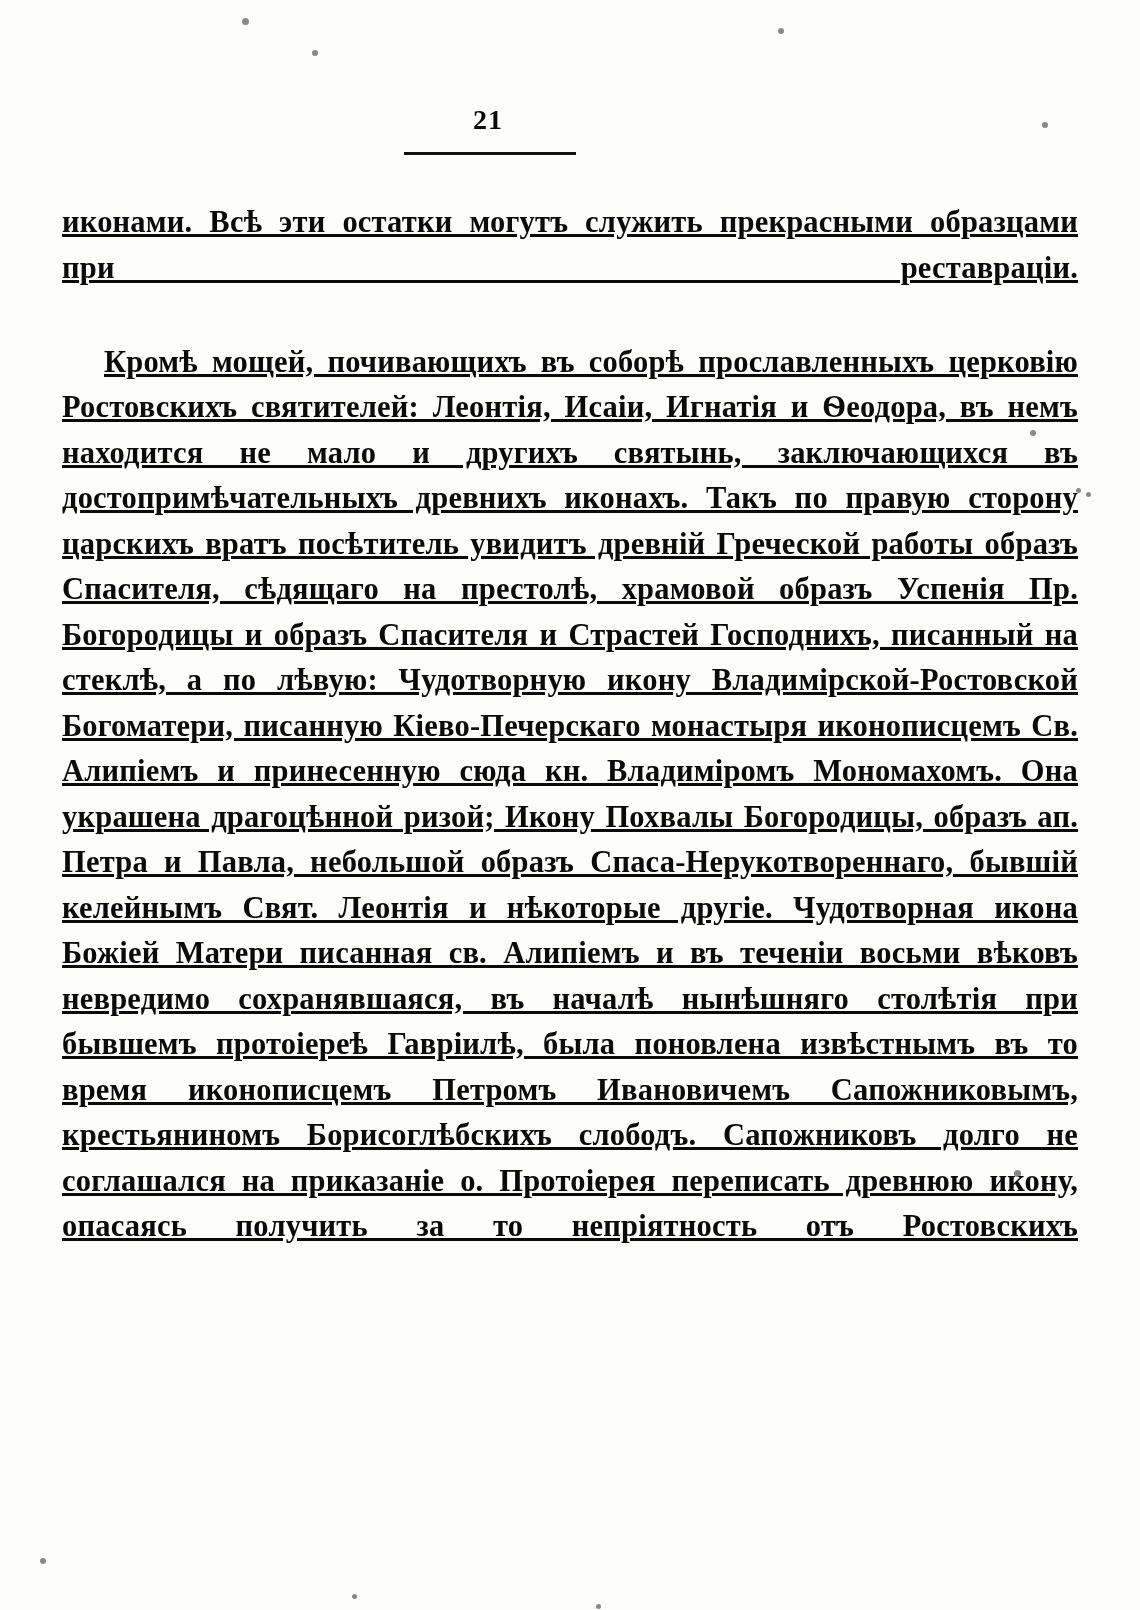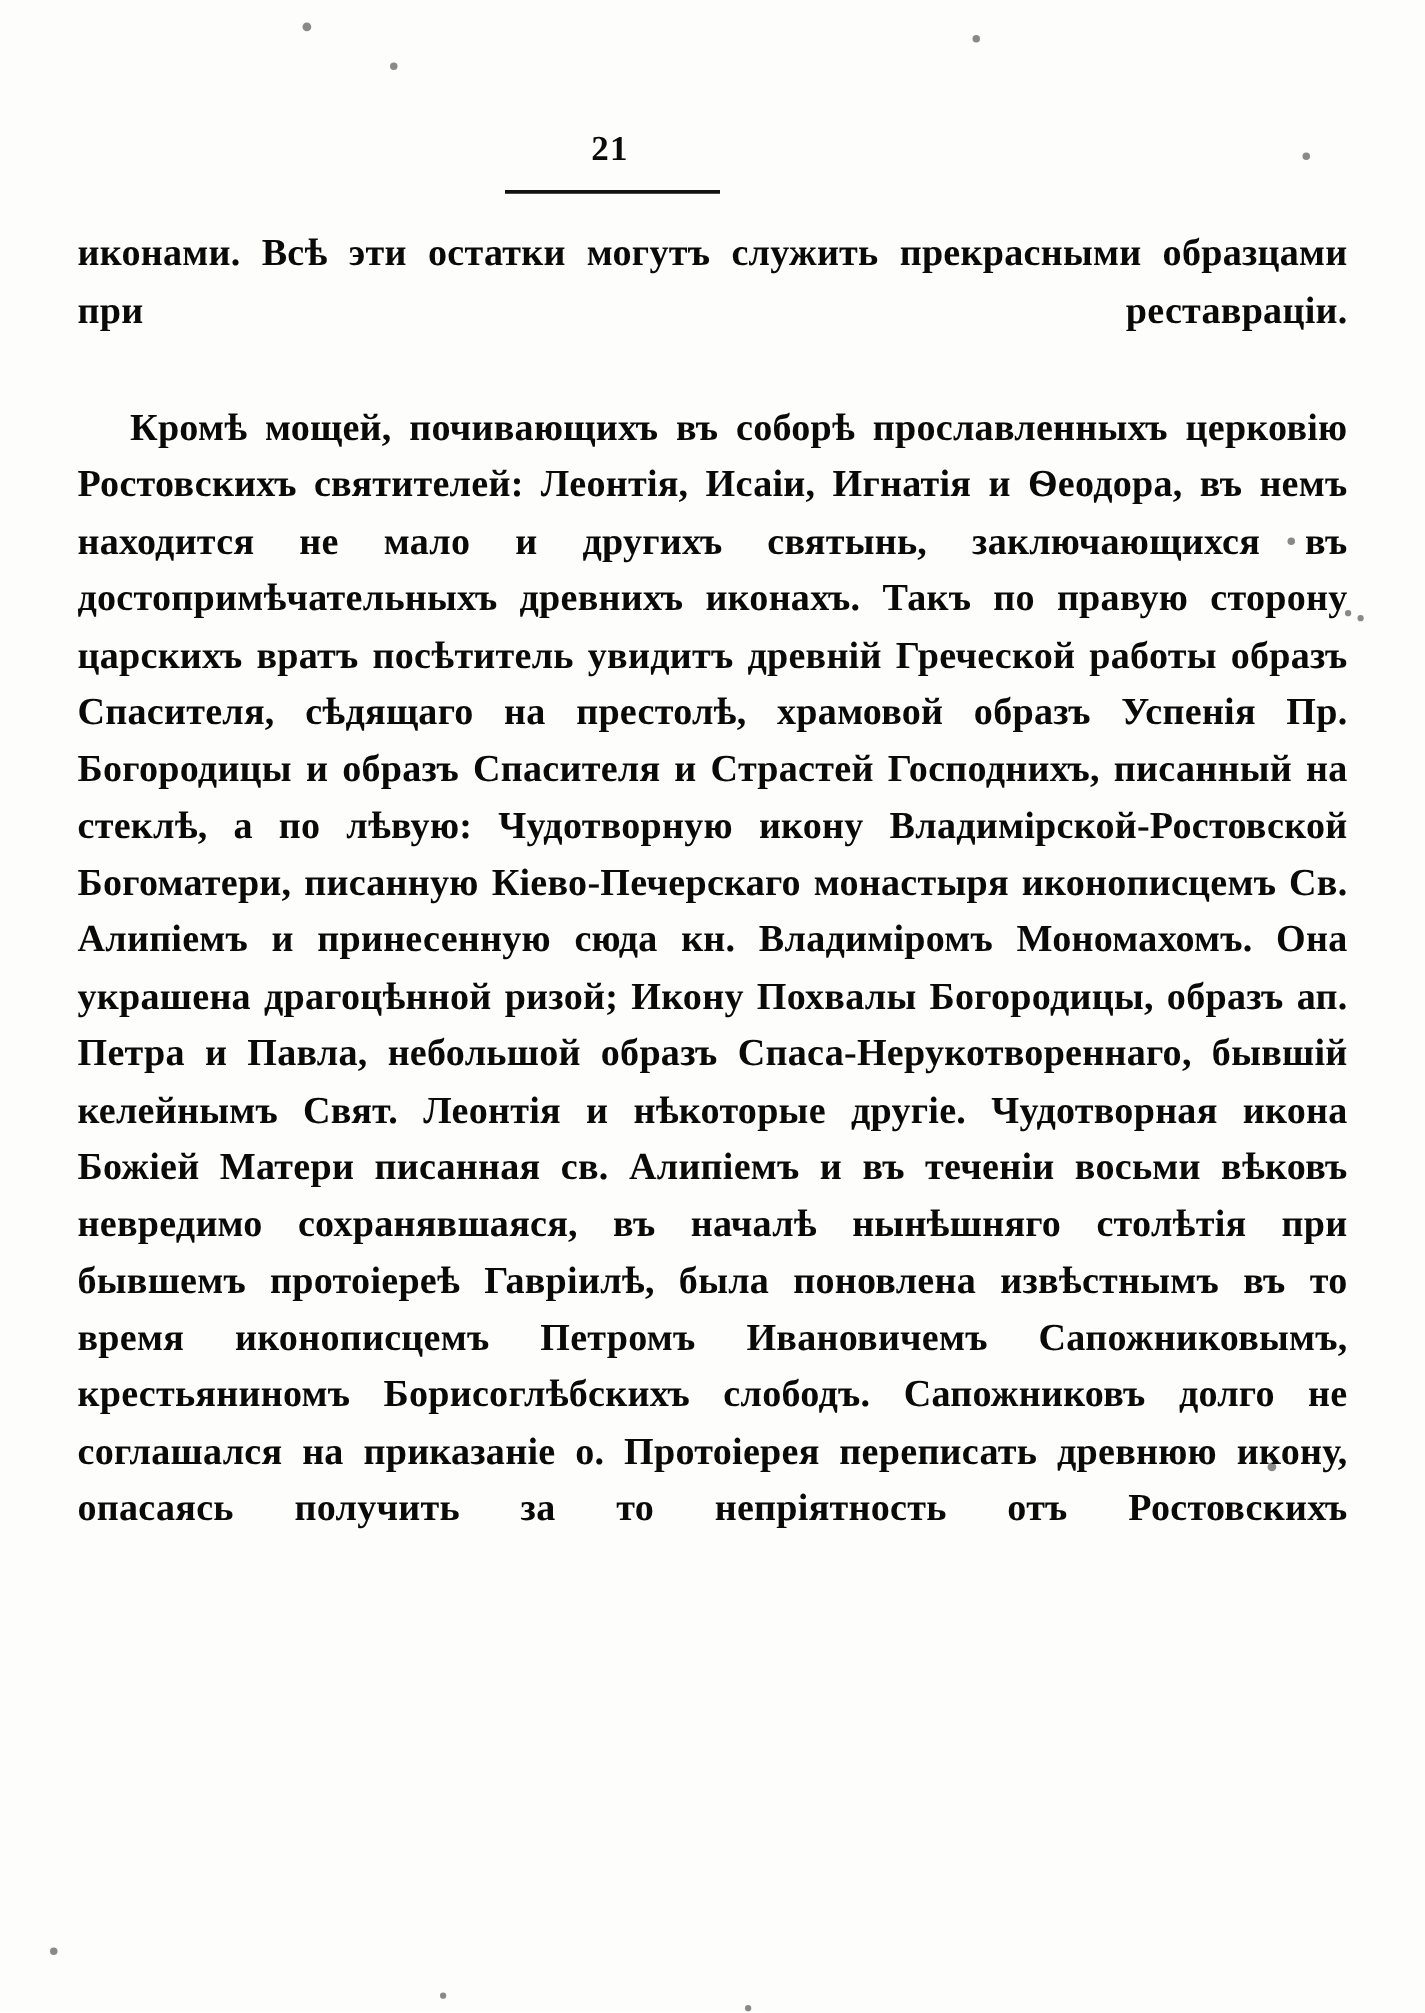--- a/index.html
+++ b/index.html
@@ -37,23 +37,24 @@
   .rule {
     position: absolute;
     top: 152px;
     left: 404px;
     width: 172px;
     height: 3px;
     background: #111;
   }
   .body-text {
     position: absolute;
-    top: 180px;
+    top: 200px;
     left: 62px;
     width: 1016px;
+    text-decoration: underline;
   }
   .para {
     margin: 0 0 0 0;
     font-size: 30.5px;
     line-height: 45.5px;
     font-weight: bold;
     text-align: justify;
     text-justify: inter-word;
     letter-spacing: 0.2px;
     word-spacing: 1px;

